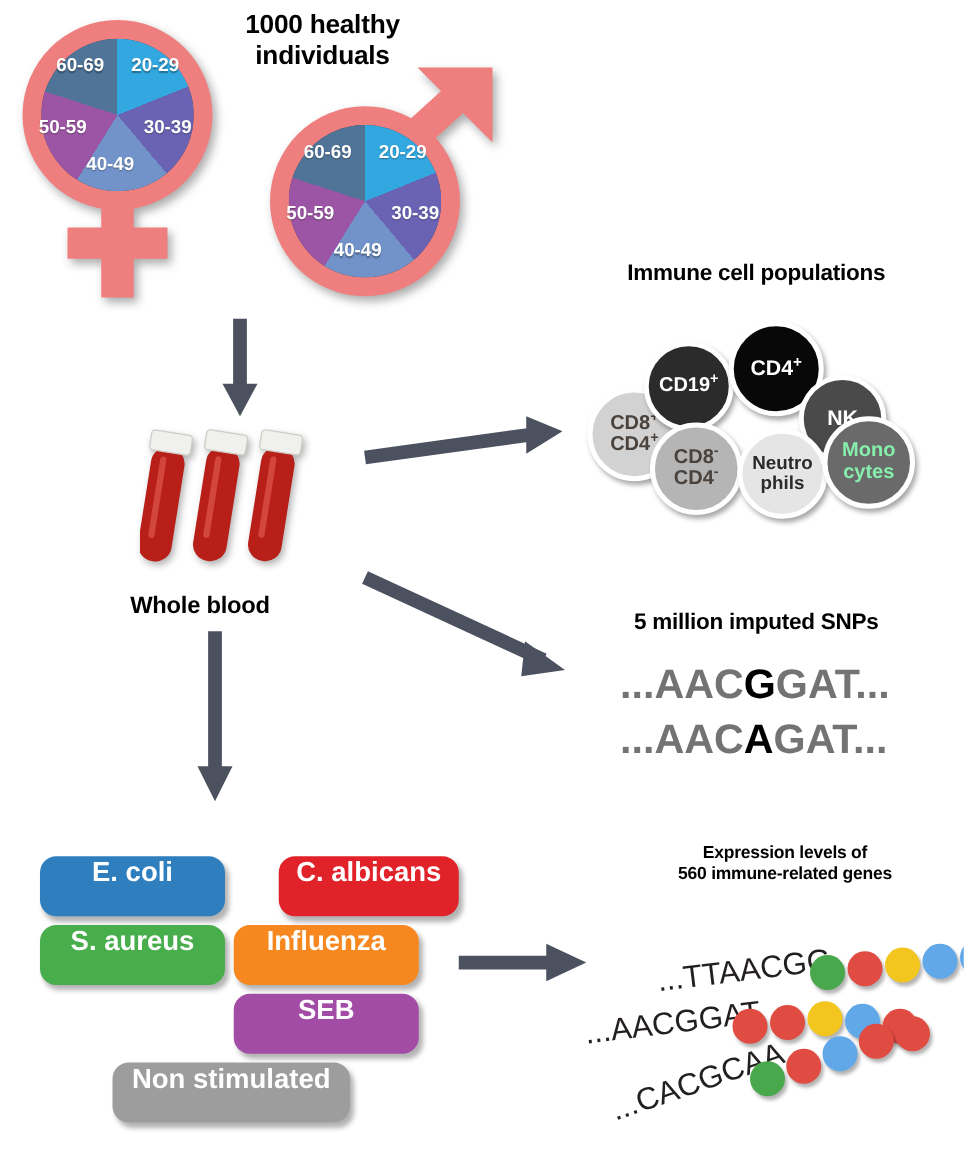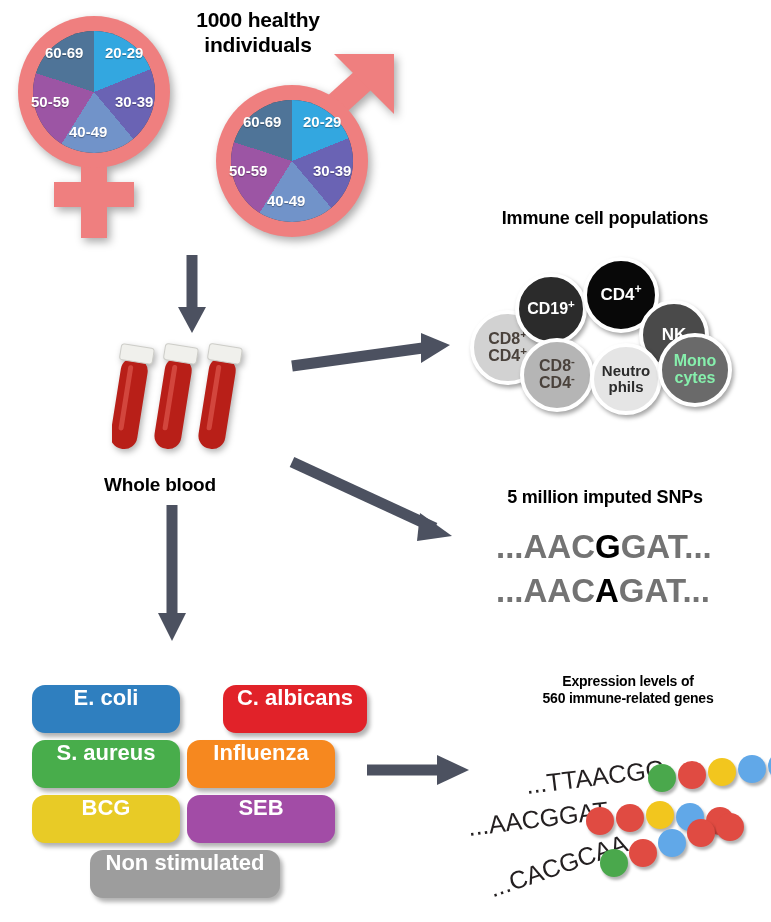--- a/index.html
+++ b/index.html
@@ -215,23 +215,20 @@
       </div>
     <div class="pill" style="left:155px;top:0px;width:144px;height:48px;background:#e12229;margin-left:36px;">
         <span>C. albicans</span>
       </div>
     <div class="pill" style="left:0px;top:55px;width:148px;height:48px;background:#48ad4b;">
         <span>S. aureus</span>
       </div>
     <div class="pill" style="left:155px;top:55px;width:148px;height:48px;background:#f6881f;">
         <span>Influenza</span>
       </div>
-    <div class="pill" style="left:0px;top:110px;width:148px;height:48px;background:#e8cb26;">
-        <span>BCG</span>
-      </div>
     <div class="pill" style="left:155px;top:110px;width:148px;height:48px;background:#a24ca6;">
         <span>SEB</span>
       </div>
     <div class="pill" style="left:58px;top:165px;width:190px;height:48px;background:#9d9d9d;">
         <span>Non stimulated</span>
       </div>
   </div>
 
   <svg class="arrowsvg" style="left:365px;top:750px;width:110px;height:40px;">
     <line x1="2" y1="20" x2="78" y2="20" stroke="#4c5160" stroke-width="11"></line>

